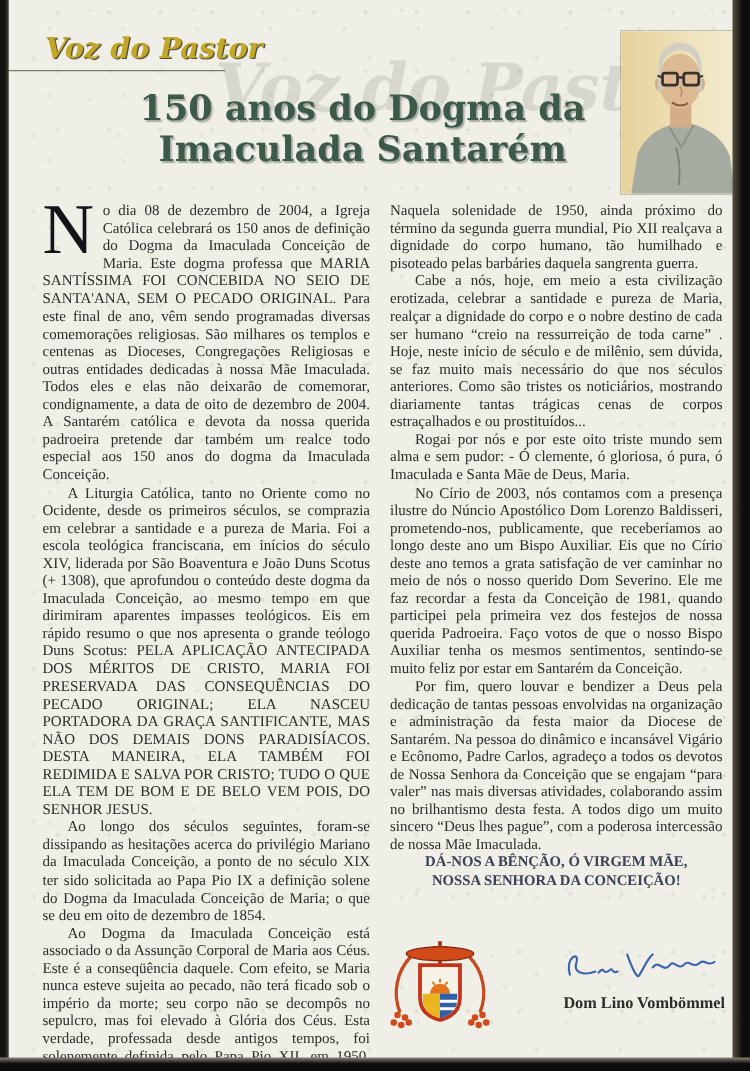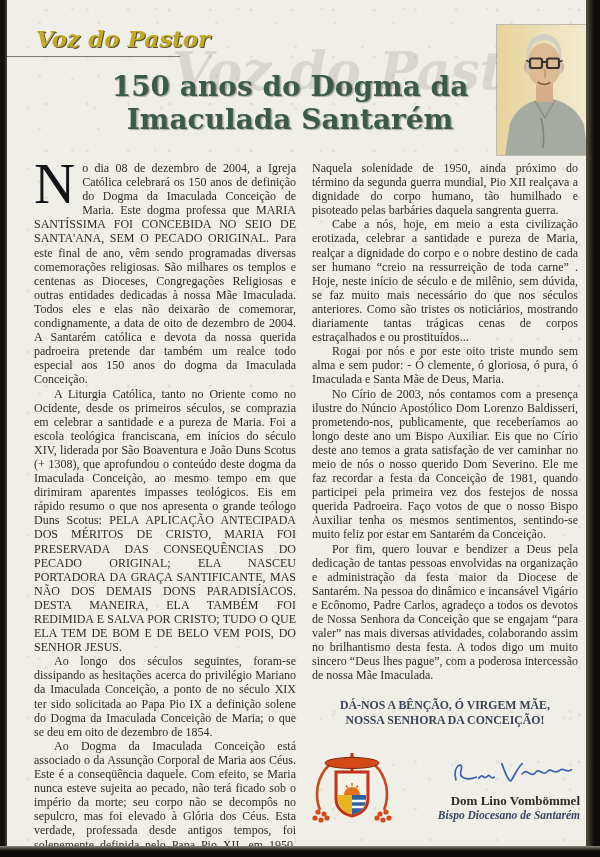--- a/index.html
+++ b/index.html
@@ -37,21 +37,21 @@
   .photo svg{display:block;}
 
   .columns{position:absolute;left:34px;top:161px;width:544px;display:flex;gap:16px;z-index:3;}
   .col-left{width:262px;}
   .col-right{width:266px;}
   .col p{margin:0;text-align:justify;font-size:12px;line-height:14.1px;color:#2e2c29;}
   .col p.indent{text-indent:20px;}
   .dropcap{float:left;font-family:"Liberation Serif",serif;font-size:57px;line-height:41px;
     height:41px;padding-top:2px;margin:0 7px 0 0;color:#141318;}
 
-  .blessing{margin-top:16px;text-align:center;font-weight:bold;font-size:11.8px;
+  .blessing{text-align:center;font-weight:bold;font-size:11.8px;
     line-height:15px;color:#3a4256;}
 
   .sig-block{position:absolute;left:308px;top:750px;width:272px;display:flex;z-index:3;}
   .crest{width:88px;height:84px;flex:none;}
   .sig-text{flex:1;text-align:right;padding-top:6px;}
   .sig-script{height:34px;}
   .sig-name{font-weight:bold;font-size:13px;color:#2e2c29;line-height:14px;}
   .sig-role{font-weight:bold;font-style:italic;font-size:11.5px;color:#3a4662;line-height:14px;}
 </style>
 </head>
@@ -154,16 +154,15 @@
     <div class="sig-text">
       <svg class="sig-script" viewBox="0 0 160 40">
         <g stroke="#3c62b0" stroke-width="2" fill="none" stroke-linecap="round">
           <path d="M14,28 C9,11 24,5 20,17 C17,26 27,29 38,25"></path>
           <path d="M41,26 C47,19 45,29 51,24 C55,20 53,28 59,25"></path>
           <path d="M68,9 C73,23 77,31 79,29 C83,23 88,11 92,9"></path>
           <path d="M92,21 C98,13 102,27 108,19 C112,13 116,25 122,18 C126,13 130,23 136,17 C140,12 144,21 150,16"></path>
         </g>
       </svg>
       <div class="sig-name">Dom Lino Vombömmel</div>
-      <div class="sig-role">Bispo Diocesano de Santarém</div>
     </div>
   </div>
 </div>
 
 </body></html>

